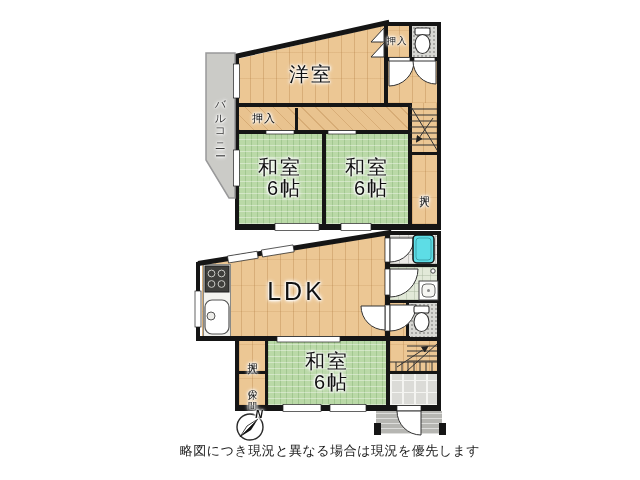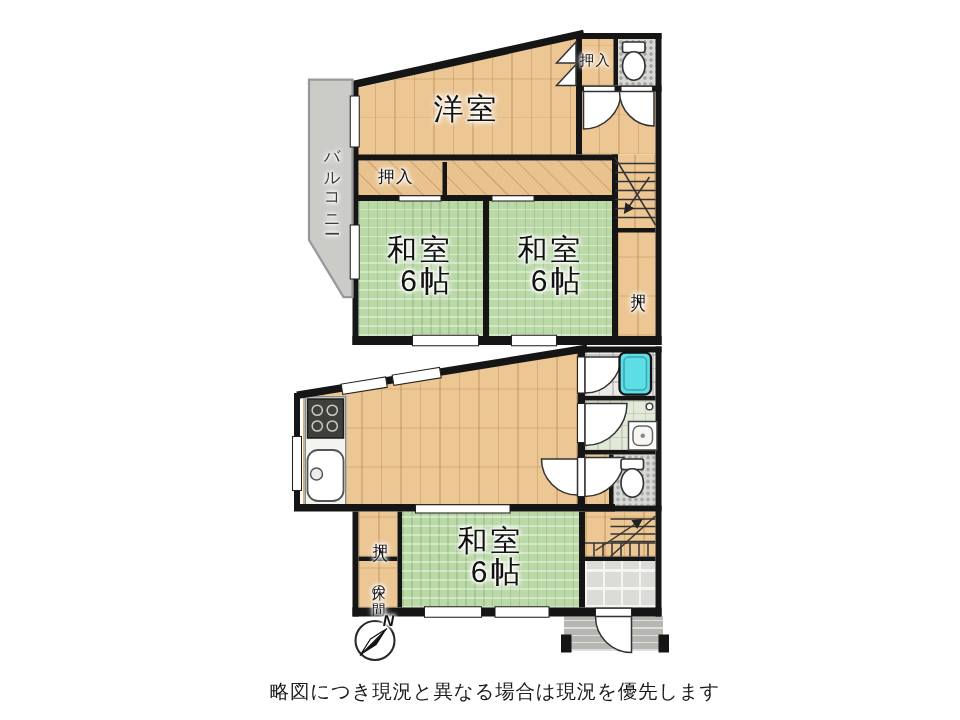--- a/index.html
+++ b/index.html
@@ -242,27 +242,28 @@
     <div>6帖</div>
   </div>
 
   <div class="lbl lbl-room" style="left:367px;top:178px;">
     <div>和室</div>
     <div>6帖</div>
   </div>
 
   <div class="lbl lbl-sm lbl-v" style="left:424px;top:189px;font-size:10px;">押入</div>
 
+  <div class="lbl lbl-ldk" style="left:296px;top:291px;">LDK</div>
 
   <div class="lbl lbl-sm lbl-v" style="left:252px;top:356px;font-size:10px;">押入</div>
 
   <div class="lbl lbl-sm lbl-v" style="left:252px;top:389px;font-size:9px;letter-spacing:0;">床の間</div>
 
   <div class="lbl lbl-room" style="left:327px;top:372px;">
     <div>和室</div>
     <div>6帖</div>
   </div>
 
   <div class="lbl lbl-n" style="left:259px;top:414px;">N</div>
 
-  <div class="lbl disclaimer" style="left:330px;top:461px;">略図につき現況と異なる場合は現況を優先します</div>
+  <div class="lbl disclaimer" style="left:330px;top:451px;">略図につき現況と異なる場合は現況を優先します</div>
 
 </div>
 
 </body></html>

